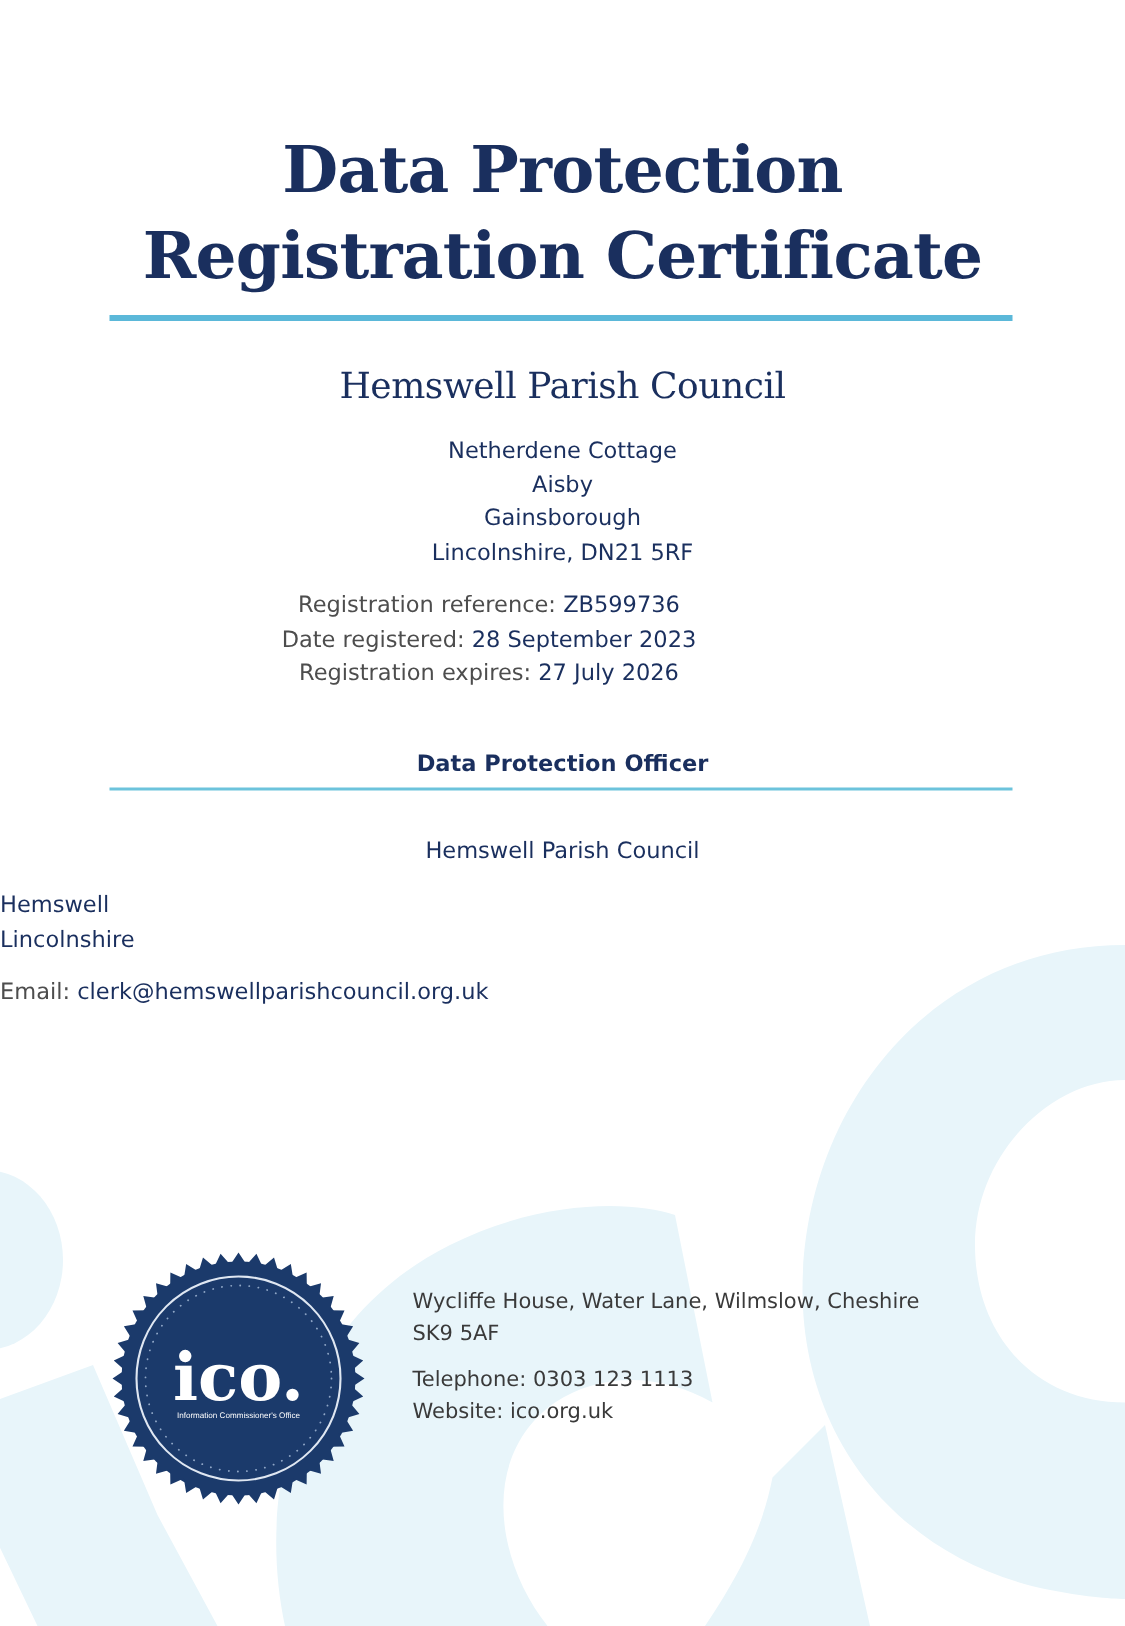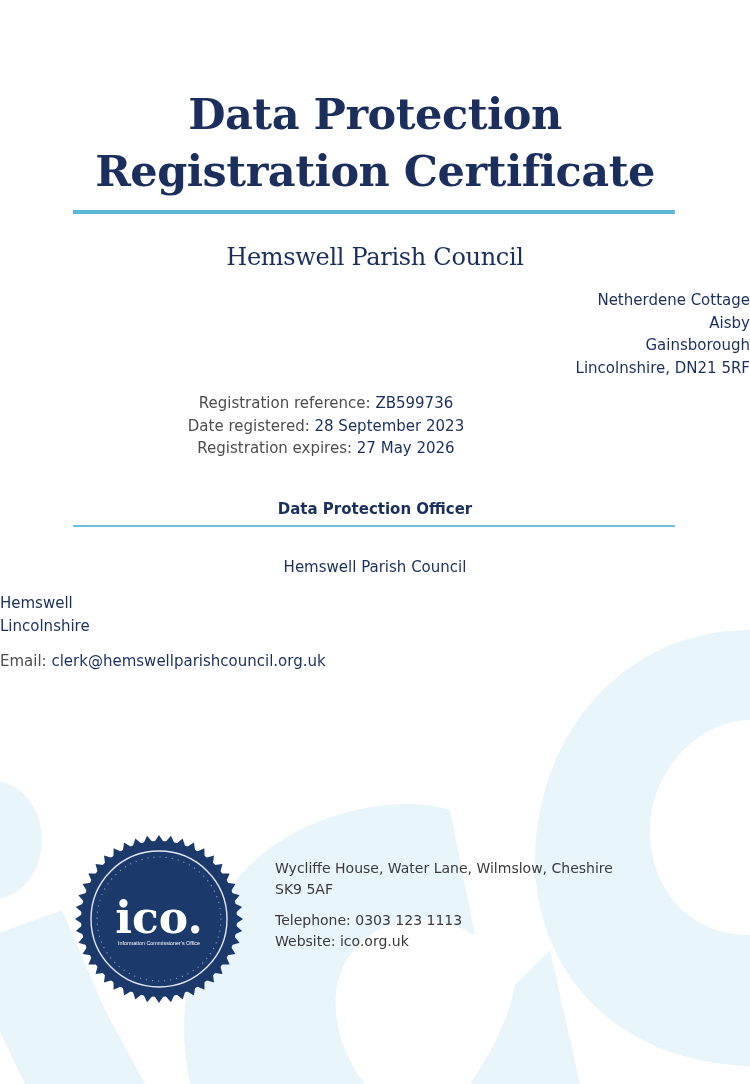--- a/index.html
+++ b/index.html
@@ -65,21 +65,21 @@
       position: absolute;
       left: 0;
       top: 289px;
       width: 750px;
       text-align: center;
       font-family: "DejaVu Sans", "Liberation Sans", sans-serif;
       font-size: 15px;
       line-height: 22.5px;
       color: #1a2f5e;
     }
-    .address div { white-space: nowrap; text-align: right; }
+    .address div { white-space: nowrap; }
     .reg {
       position: absolute;
       left: 0;
       top: 392px;
       width: 652px;
       text-align: center;
       font-family: "DejaVu Sans", "Liberation Sans", sans-serif;
       font-size: 15px;
       line-height: 22.5px;
     }
@@ -197,21 +197,21 @@
     <div>
       <span class="lbl">Registration reference:</span>
       <span class="val">ZB599736</span>
     </div>
     <div>
       <span class="lbl">Date registered:</span>
       <span class="val">28 September 2023</span>
     </div>
     <div>
       <span class="lbl">Registration expires:</span>
-      <span class="val">27 May 2026</span>
+      <span class="val">27 July 2026</span>
     </div>
   </div>
 
   <div class="dpo-heading">Data Protection Officer</div>
   <div class="rule-mid"></div>
 
   <div class="dpo-name">Hemswell Parish Council</div>
 
   <div class="dpo-address">
     <div>Hemswell</div>

